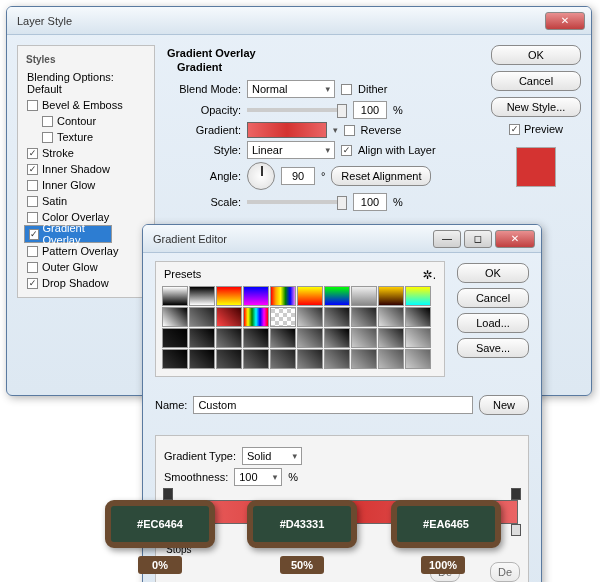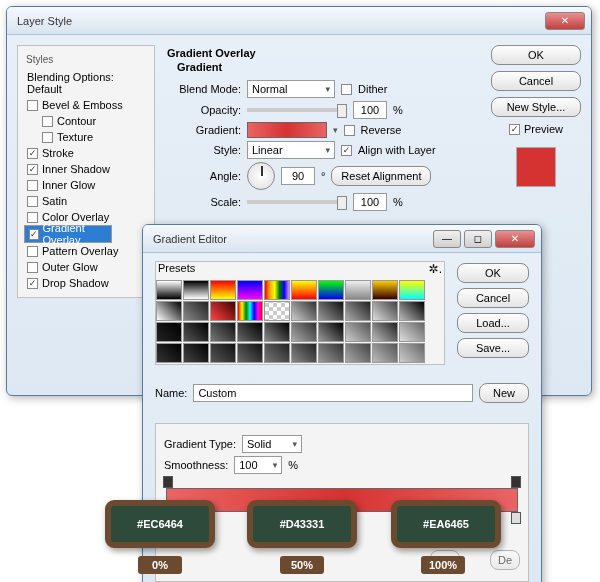--- a/index.html
+++ b/index.html
@@ -5,21 +5,21 @@
 *{box-sizing:border-box;font-family:Tahoma,Arial,sans-serif;font-size:11px;margin:0;padding:0}
 body{background:#fff;width:600px;height:582px;position:relative;overflow:hidden}
 .win{position:absolute;background:linear-gradient(#e8f0f8,#dde8f2);border:1px solid #5a7aa0;border-radius:6px;box-shadow:2px 2px 8px rgba(0,0,0,.3)}
 .titlebar{height:28px;background:linear-gradient(#f5f9fc,#d8e4ef);border-radius:5px 5px 0 0;display:flex;align-items:center;padding:0 6px;border-bottom:1px solid #b0c4d8}
 .titlebar .ttl{flex:1;color:#333;padding-left:4px}
 .wbtn{width:28px;height:18px;background:linear-gradient(#f0f0f0,#d0d0d0);border:1px solid #888;border-radius:3px;margin-left:3px;display:flex;align-items:center;justify-content:center;font-size:10px}
 .wbtn.close{background:linear-gradient(#e89090,#c04040);color:#fff;width:40px}
 .body{padding:10px;display:flex;gap:8px}
 .panel{background:#f4f4f4;border:1px solid #c0c0c0;padding:6px}
 .styles-panel{width:138px}
-.panel-hdr{font-weight:normal;color:#555;font-size:10px;padding:2px 0 4px 2px}
+.panel-hdr{font-weight:bold;color:#555;font-size:10px;padding:2px 0 4px 2px}
 .style-item{display:flex;align-items:center;padding:2px 3px;gap:4px;cursor:pointer}
 .style-item.sub{padding-left:18px}
 .style-item.sel{background:#2d7dd2;color:#fff}
 .cb{width:11px;height:11px;border:1px solid #888;background:#fff;display:inline-flex;align-items:center;justify-content:center;font-size:9px;color:#333}
 .rpanel{width:90px;display:flex;flex-direction:column;gap:6px;align-items:stretch}
 .btn{height:20px;background:linear-gradient(#fdfdfd,#e4e4e4);border:1px solid #8a8a8a;border-radius:8px;display:flex;align-items:center;justify-content:center;cursor:pointer}
 .prev-sw{width:40px;height:40px;background:#d43331;border:1px solid #aaa;margin:6px auto}
 .mid{flex:1}
 .sect-ttl{font-weight:bold;padding:2px 0 2px 4px}
 .sub-ttl{font-weight:bold;padding:0 0 4px 14px}
@@ -29,21 +29,21 @@
 .sel{width:88px;justify-content:space-between}
 .grad-sw{width:80px;height:16px;border:1px solid #666;background:linear-gradient(90deg,#ec6464,#d43331,#ea6465)}
 .slider{flex:1;height:4px;background:#ccc;position:relative;max-width:100px}
 .slider::after{content:"";position:absolute;right:0;top:-4px;width:8px;height:12px;background:#eee;border:1px solid #888}
 .num{width:34px;height:18px;border:1px solid #999;background:#fff;text-align:center;line-height:16px}
 .dial{width:28px;height:28px;border:1px solid #888;border-radius:50%;background:radial-gradient(#fff,#ddd);position:relative}
 .dial::after{content:"";position:absolute;width:2px;height:10px;background:#333;left:13px;top:3px}
 
 .ge{left:142px;top:224px;width:400px}
 .ge .body{flex-direction:column;padding:8px 12px}
-.presets{border:1px solid #c0c0c0;background:#f4f4f4}
+.presets{border:1px solid #c0c0c0;padding:6px;background:#f4f4f4}
 .pre-hdr{display:flex;justify-content:space-between;padding:0 2px 4px}
 .gear{font-size:12px}
 .sw-row{display:flex;gap:1px;margin-bottom:1px}
 .sw{width:26px;height:20px;border:1px solid #999}
 .ge-right{position:absolute;right:12px;top:38px;width:72px;display:flex;flex-direction:column;gap:5px}
 .name-row{display:flex;align-items:center;gap:6px;margin:10px 0}
 .name-row .inp{flex:1}
 .gt-box{border:1px solid #c0c0c0;padding:8px;background:#f4f4f4;margin-top:2px}
 .grad-bar{height:24px;border:1px solid #666;background:linear-gradient(90deg,#ec6464,#d43331 50%,#ea6465);margin:14px 2px 2px;position:relative}
 .stop{position:absolute;bottom:-13px;width:10px;height:12px;background:#ddd;border:1px solid #555}

